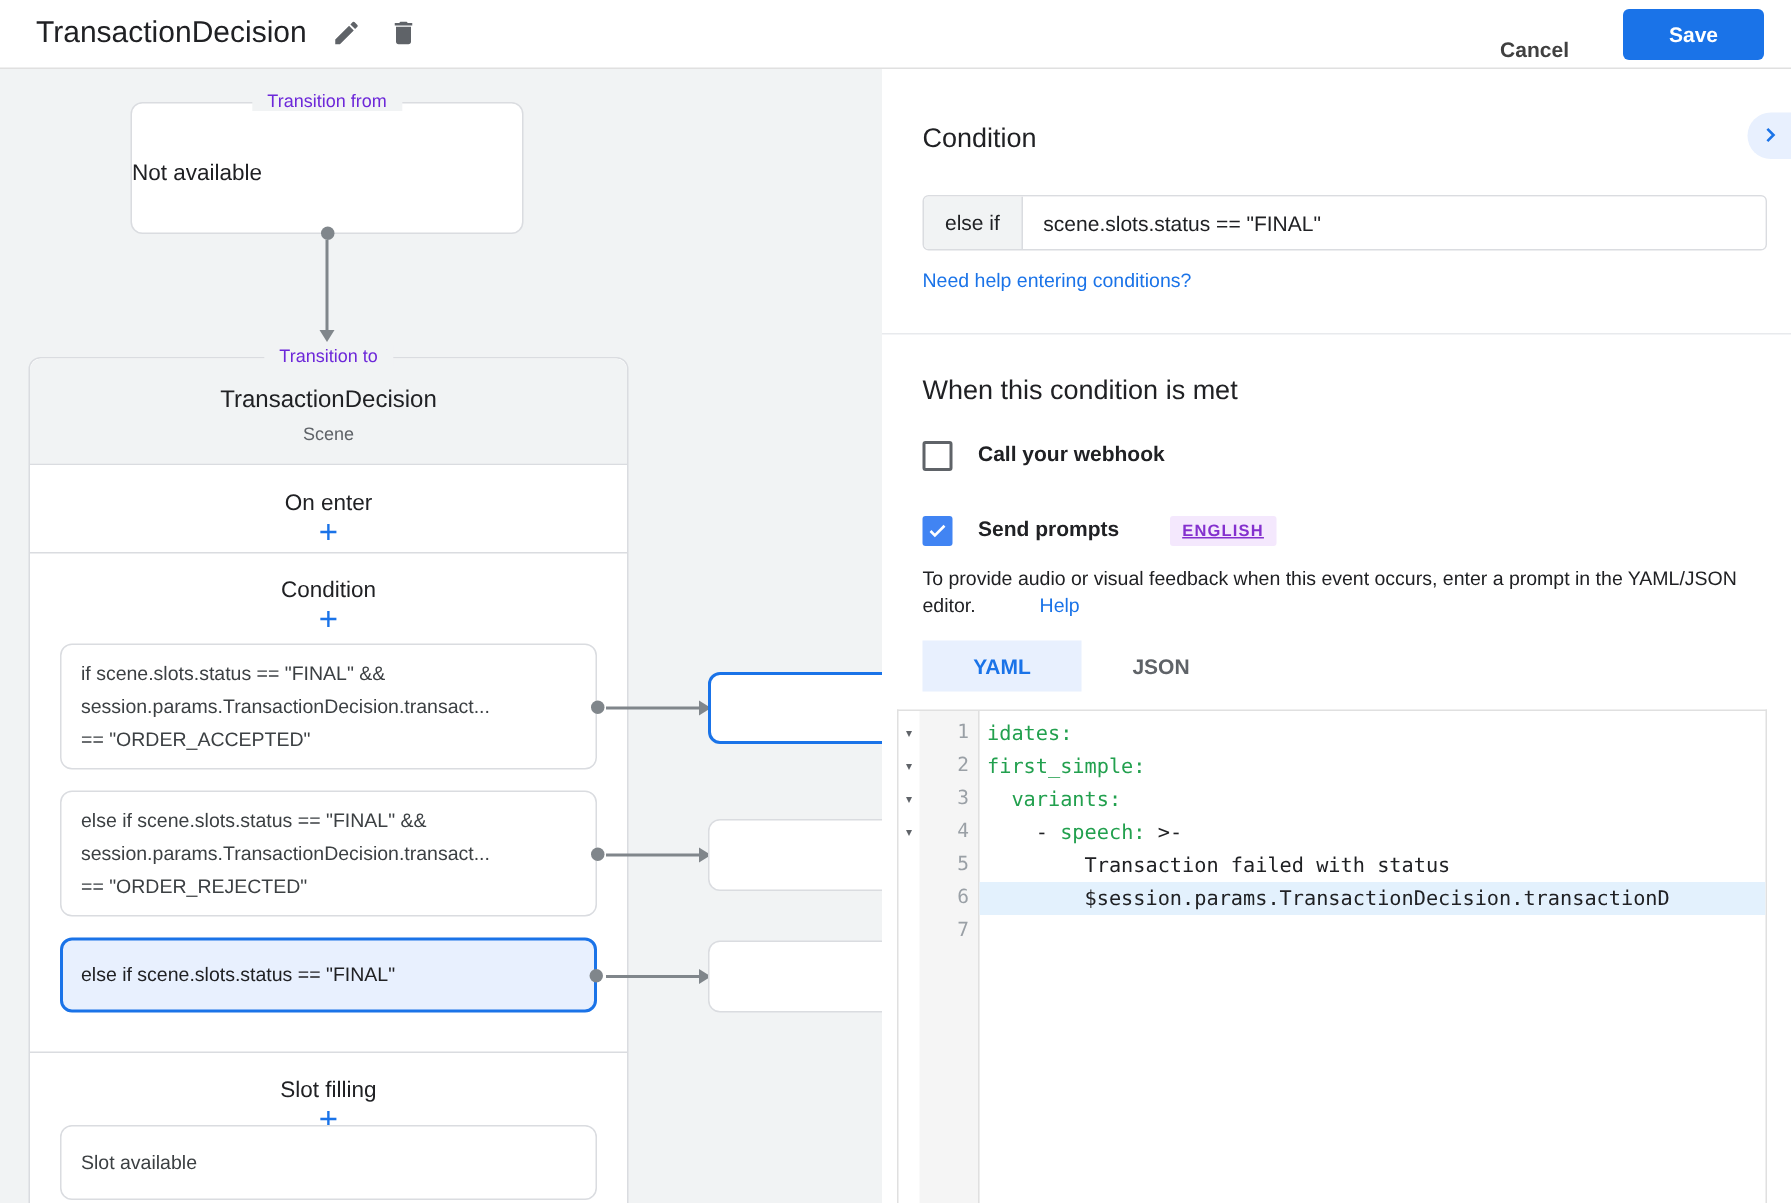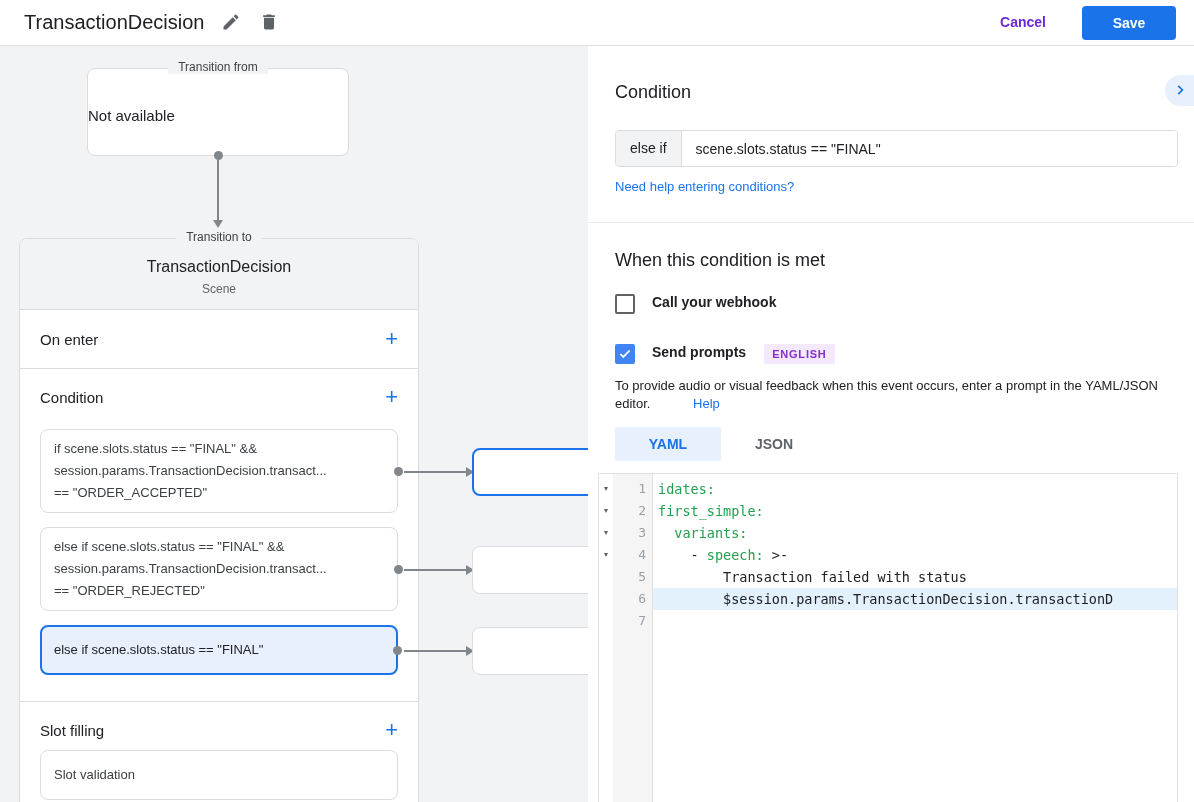--- a/index.html
+++ b/index.html
@@ -9,46 +9,46 @@
 
   
   .topbar { position:absolute; top:0; left:0; width:1194px; height:46px; background:#fff;
             border-bottom:1px solid #e0e0e0; z-index:30; }
   .topbar-title { position:absolute; left:24px; top:0; line-height:45px; font-size:20px; color:#202124; }
   .icon-btn { position:absolute; top:11px; width:24px; height:24px; border:none; background:transparent;
               cursor:pointer; color:#5f6368; }
   .icon-btn svg { width:20px; height:20px; fill:#5f6368; }
   #edit-btn { left:219px; }
   #delete-btn { left:257px; }
-  .cancel-link { position:absolute; top:0; right:148px; line-height:45px; font-size:14px; font-weight:700;
-                 color:#6d28d9; background:none; border:none; cursor:pointer;margin-left:12px; }
+  .cancel-link { position:absolute; top:11px; right:148px; line-height:45px; font-size:14px; font-weight:700;
+                 color:#404040; background:none; border:none; cursor:pointer;margin-left:12px; }
   .save-btn { position:absolute; top:6px; right:18px; width:94px; height:34px; background:#1a73e8; color:#fff;
               font-size:14px; font-weight:700; border:none; border-radius:4px; cursor:pointer;
               font-family:"Liberation Sans", sans-serif; }
 
   
   .canvas { position:absolute; left:0; top:46px; width:588px; height:756px; background:#f1f3f4; overflow:hidden; }
   .box-legend { position:absolute; top:-9px; left:50%; transform:translateX(-50%); background:#f1f3f4;
-                padding:0 10px; font-size:12px; color:#404040; white-space:nowrap; }
+                padding:0 10px; font-size:12px; color:#6d28d9; white-space:nowrap; }
   .tf-box { position:absolute; left:87px; top:22px; width:262px; height:88px; background:#fff;
             border:1px solid #dadce0; border-radius:8px; }
   .tf-value { margin-top:38px; font-size:15px; color:#202124; }
   .conn-dot { position:absolute; width:9px; height:9px; border-radius:50%; background:#80868b; }
   .v-arrow-line { position:absolute; left:217px; top:114px; width:2px; height:60px; background:#80868b; }
   .v-arrow-head { position:absolute; left:213px; top:174px; width:0; height:0;
                   border-left:5px solid transparent; border-right:5px solid transparent; border-top:8px solid #80868b; }
 
   .tt-box { position:absolute; left:19px; top:192px; width:400px; height:620px; background:#fff;
             border:1px solid #dadce0; border-radius:8px; }
   .tt-header { height:71px; background:#f1f3f4; border-bottom:1px solid #dadce0; border-radius:8px 8px 0 0;
                text-align:center; }
   .tt-title { padding-top:19px; font-size:16px; color:#202124; }
   .tt-sub { margin-top:6px; font-size:12px; color:#5f6368; }
   .sec-onenter { height:59px; border-bottom:1px solid #dadce0; display:flex; align-items:center; }
-  .sec-row { display:flex; justify-content:space-between; align-items:center; padding:0 20px; width:100%; height:24px; }
+  .sec-row { display:flex; justify-content:space-between; align-items:center; padding:0 20px; width:100%; height:24px;flex-direction:column; }
   .sec-label { font-size:15px; color:#202124; }
   .add-icon { font-size:22px; color:#1a73e8; font-weight:400; cursor:pointer; line-height:22px; }
   .sec-condition { padding-top:16px; }
   .card-list { margin-top:20px; }
   .cond-card { position:relative; margin:0 20px 14px; background:#fff; border:1px solid #dadce0;
                border-radius:8px; padding:8px 13px; font-size:13px; line-height:22px; color:#3c4043; cursor:pointer; }
   .cond-card.selected { border:2px solid #1a73e8; background:#e8f0fe; padding:12px 12px; color:#202124; }
   .card-dot { position:absolute; right:-6px; top:50%; margin-top:-4.5px; width:9px; height:9px;
               border-radius:50%; background:#80868b; }
   .slot-divider { border-top:1px solid #dadce0; margin-top:26px; }
@@ -81,22 +81,22 @@
   .panel-divider { position:absolute; left:0; top:176px; width:606px; border-top:1px solid #e8eaed; }
   .when-heading { position:absolute; left:27px; top:204px; font-size:18px; color:#202124; }
   .check-row { position:absolute; left:27px; display:flex; align-items:flex-start; }
   .check-row.webhook { top:248px; }
   .check-row.prompts { top:298px; }
   .checkbox { width:20px; height:20px; border:2px solid #5f6368; border-radius:2px; background:#fff;
               cursor:pointer; flex:none; }
   .checkbox.checked { border:none; background:#4184f3; display:flex; align-items:center; justify-content:center; }
   .checkbox.checked svg { width:14px; height:14px; stroke:#fff; stroke-width:3; fill:none; }
   .check-label { margin-left:17px; font-size:14px; font-weight:700; color:#202124; cursor:pointer; }
-  .lang-badge { margin-left:18px; background:#f4e8fd; color:#8430ce; font-size:11px; font-weight:700;
-                letter-spacing:0.8px; padding:4px 8px; border-radius:2px; }
+  .lang-badge { margin-left:34px; background:#f4e8fd; color:#8430ce; font-size:11px; font-weight:700;
+                letter-spacing:0.8px; padding:4px 8px; border-radius:2px;text-decoration:underline; }
   .editor-note { position:absolute; left:27px; top:331px; width:560px; font-size:13px; line-height:17.5px;
                  color:#202124; }
   .editor-note a { color:#1a73e8; text-decoration:none; cursor:pointer;margin-left:39px; }
   .tabs { position:absolute; left:27px; top:381px; display:flex; }
   .tab { width:106px; height:34px; text-align:center; line-height:34px; font-size:14px; font-weight:700;
          color:#5f6368; cursor:pointer; }
   .tab.active { background:#e8f0fe; color:#1a73e8; }
 
   .editor { position:absolute; left:10px; top:427px; width:580px; height:329px; background:#fff;
             border:1px solid #e0e0e0; border-bottom:none; overflow:hidden; }
@@ -178,21 +178,21 @@
               <span class="card-dot"></span>
             </div>
           </div>
       </div>
       <div class="slot-divider"></div>
       <div class="sec-slot">
         <div class="sec-row">
           <span class="sec-label">Slot filling</span>
           <span class="add-icon">+</span>
         </div>
-        <div class="slot-card">Slot validation</div>
+        <div class="slot-card">Slot available</div>
       </div>
     </div>
 
     <div class="h-arrow" style="top:420px">
         <span class="h-line"></span>
         <span class="h-head"></span>
       </div>
     <div class="h-arrow" style="top:518px">
         <span class="h-line"></span>
         <span class="h-head"></span>

